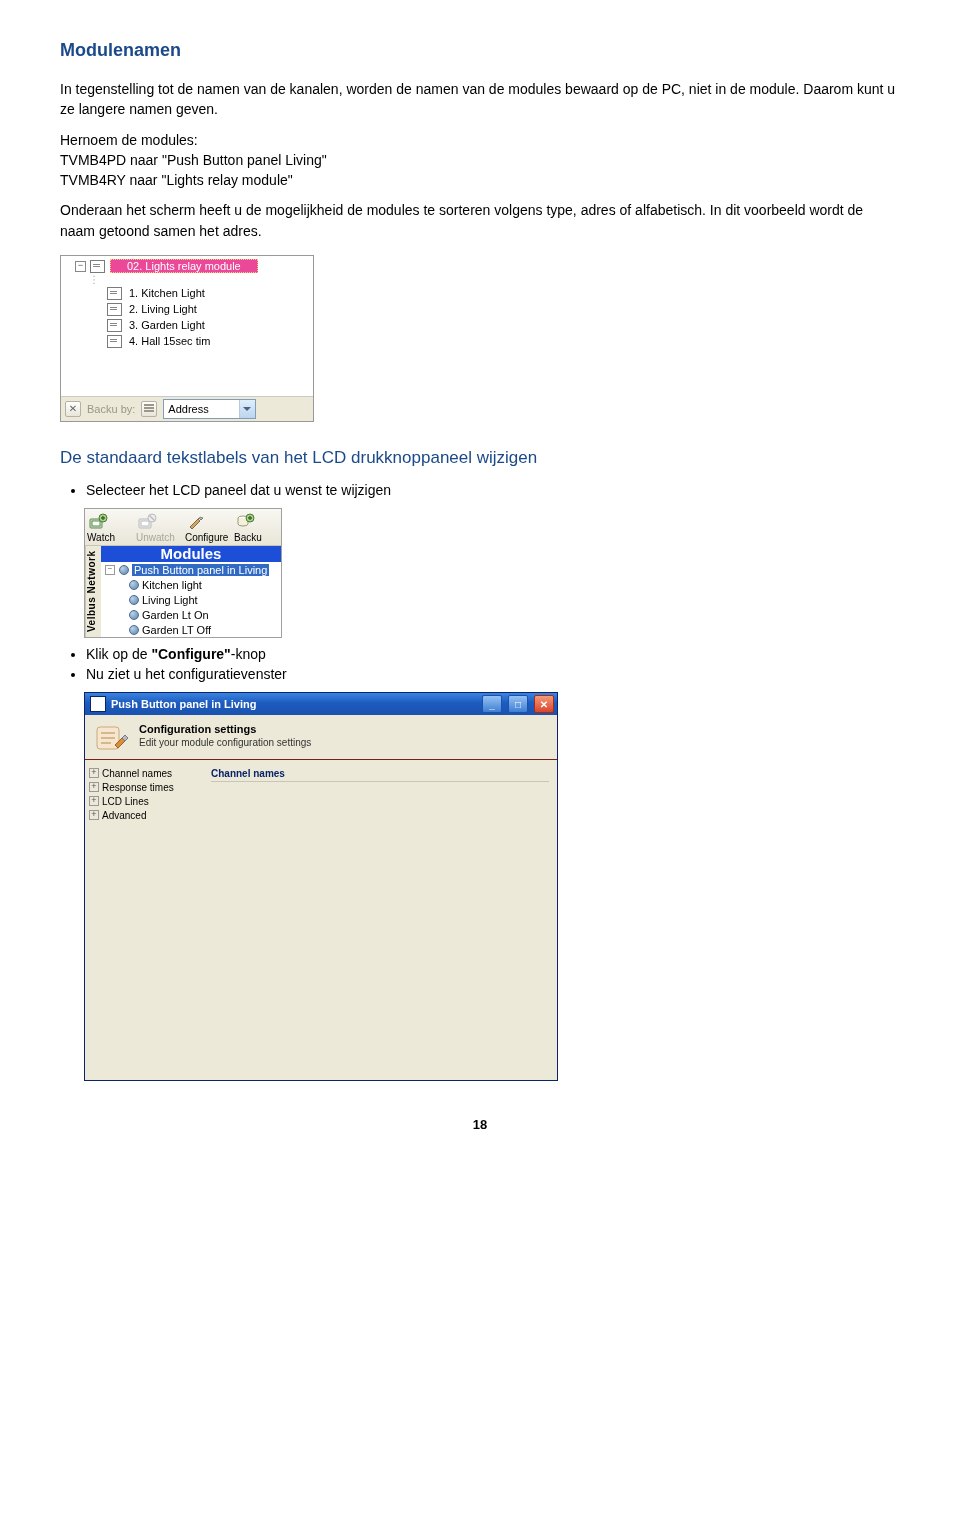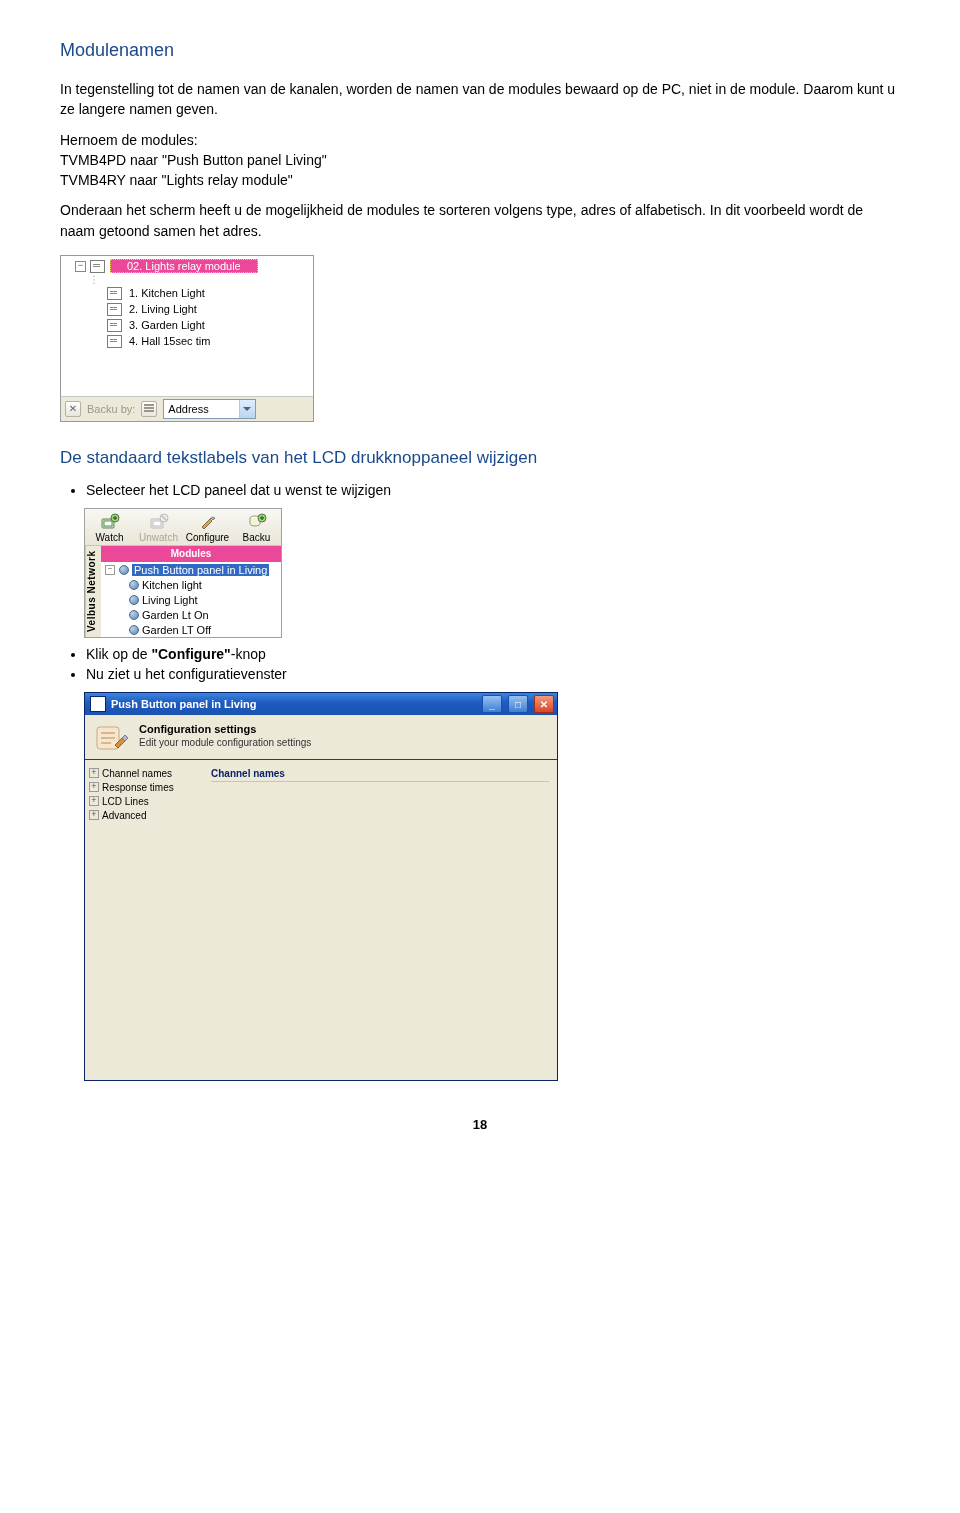--- a/index.html
+++ b/index.html
@@ -8,21 +8,21 @@
     font-family: Verdana, Arial, sans-serif;
     font-size: 14px;
     color: #000;
     background: #fff;
     width: 840px;
   }
   h2.section-title {
     font-family: Verdana, Arial, sans-serif;
     font-size: 18px;
     color: #1a4a8a;
-    font-weight: normal;
+    font-weight: bold;
     margin: 0 0 18px 0;
   }
   h2.subtitle {
     font-family: Verdana, Arial, sans-serif;
     font-size: 17px;
     color: #1a4a8a;
     font-weight: normal;
     margin: 26px 0 14px 0;
   }
   p { margin: 10px 0; line-height: 1.45; }
@@ -146,21 +146,21 @@
   }
   .toolbar2 {
     display: flex;
     background: linear-gradient(#f8f7f2,#e9e6d8);
     border-bottom: 1px solid #c8c5b8;
   }
   .tbtn {
     flex: 1;
     display: flex;
     flex-direction: column;
-    align-items: center;
+    align-items: flex-start;
     padding: 3px 2px 2px 2px;
     gap: 0px;
   }
   .tbtn .ico {
     width: 22px; height: 20px;
     display: flex; align-items: center; justify-content: center;
   }
   .tbtn .lab { font-size: 10px; }
   .tbtn.disabled .lab { color: #a9a79a; }
   svg { display:block; }
@@ -172,27 +172,27 @@
     writing-mode: vertical-rl;
     transform: rotate(180deg);
     font-size: 10px;
     font-weight: bold;
     text-align: center;
     padding: 4px 0;
     letter-spacing: 0.5px;
   }
   .tree2 { flex: 1; }
   .mods-hdr {
-    background: #ec4899;
+    background: #1d4ed8;
     color: #fff;
     font-weight: bold;
     text-align: center;
     height: 16px;
     line-height: 16px;
-    font-size: 10px;
+    font-size: 15px;
   }
   .tree2 .row {
     display: flex;
     align-items: center;
     height: 15px;
     gap: 3px;
   }
   .tree2 .row.r0 { padding-left: 4px; }
   .tree2 .row.rc { padding-left: 28px; }
   .minus2 {

